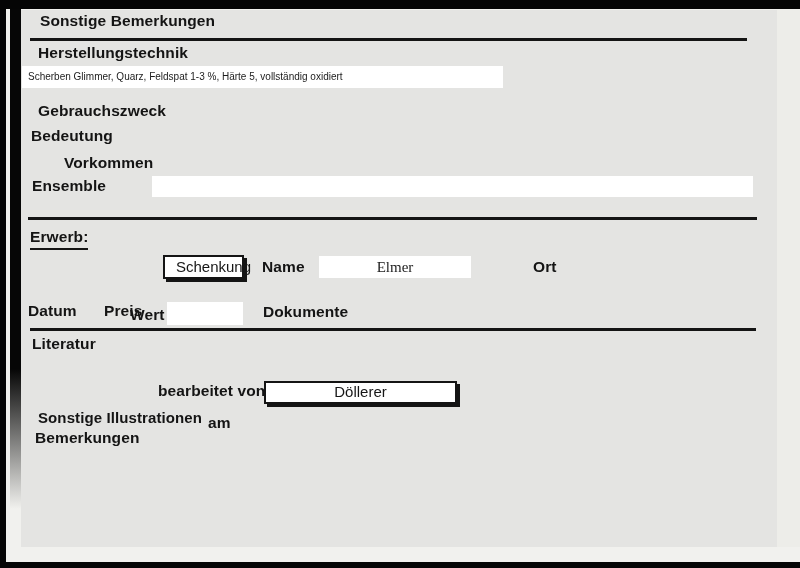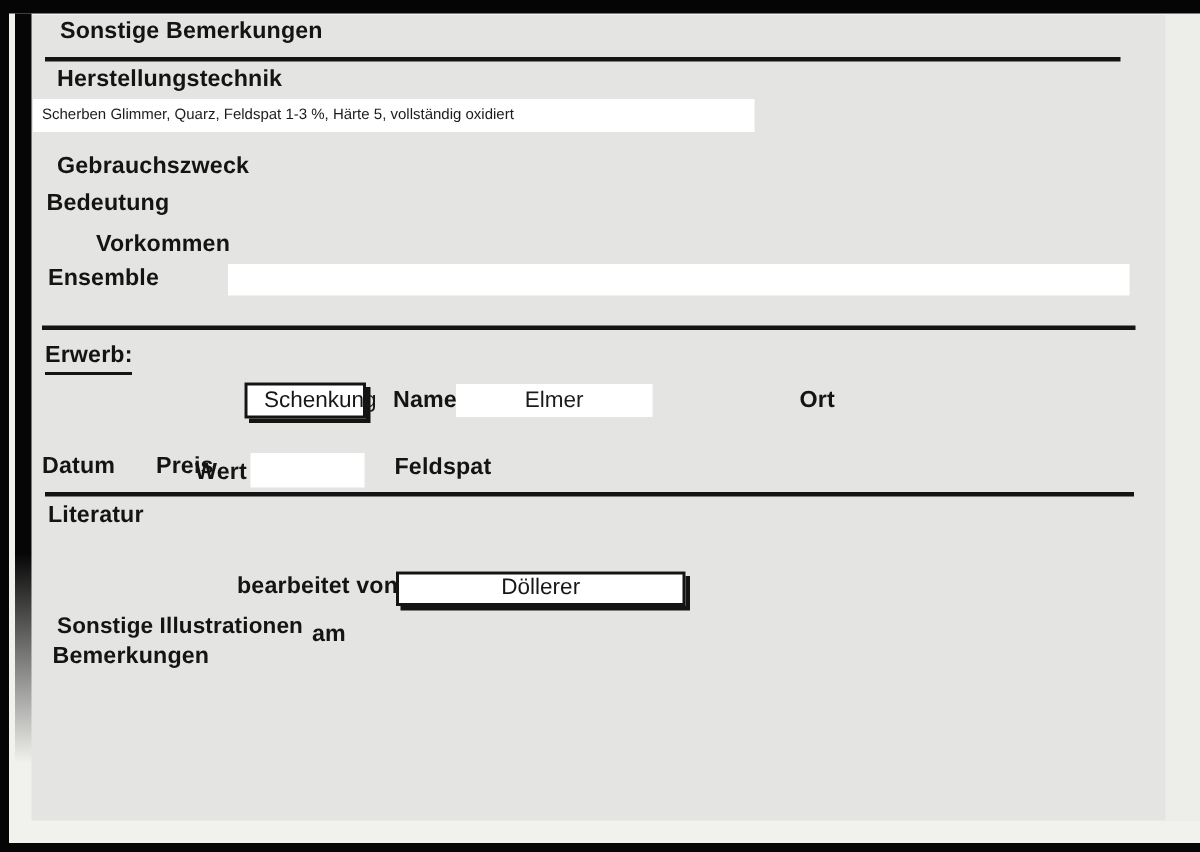--- a/index.html
+++ b/index.html
@@ -117,33 +117,33 @@
 
   <div class="hline" style="left:28px; top:217px; width:729px;"></div>
 
   <div class="lbl underlined" style="left:30px; top:228px;">Erwerb:</div>
 
 
   <div class="box3d" style="left:163px; top:255px; width:81px; height:24px; line-height:19px;padding-left:11px;">Schenkung</div>
 
   <div class="lbl" style="left:262px; top:258px;">Name</div>
 
-  <div class="field" style="left:304px; top:256px; width:131px; height:22px; line-height:22px;">Elmer</div>
+  <div class="field" style="left:319px; top:256px; width:152px; height:22px; line-height:22px;font-family:Liberation Serif, serif;">Elmer</div>
 
   <div class="lbl" style="left:533px; top:258px;">Ort</div>
 
   <div class="lbl" style="left:28px; top:302px;">Datum</div>
 
   <div class="lbl" style="left:80px; top:302px;margin-left:24px;">Preis</div>
 
   <div class="lbl" style="left:130px; top:306px;">Wert</div>
 
   <div class="field" style="left:167px; top:302px; width:76px; height:23px; line-height:23px;"></div>
 
-  <div class="lbl" style="left:263px; top:303px;">Feldspat</div>
+  <div class="lbl" style="left:263px; top:303px;">Dokumente</div>
 
   <div class="hline" style="left:30px; top:328px; width:726px;"></div>
 
   <div class="lbl" style="left:32px; top:335px;">Literatur</div>
 
 
   <div class="lbl" style="left:158px; top:382px;">bearbeitet von</div>
 
   <div class="box3d" style="left:264px; top:381px; width:193px; height:23px; line-height:18px;">Döllerer</div>
 

